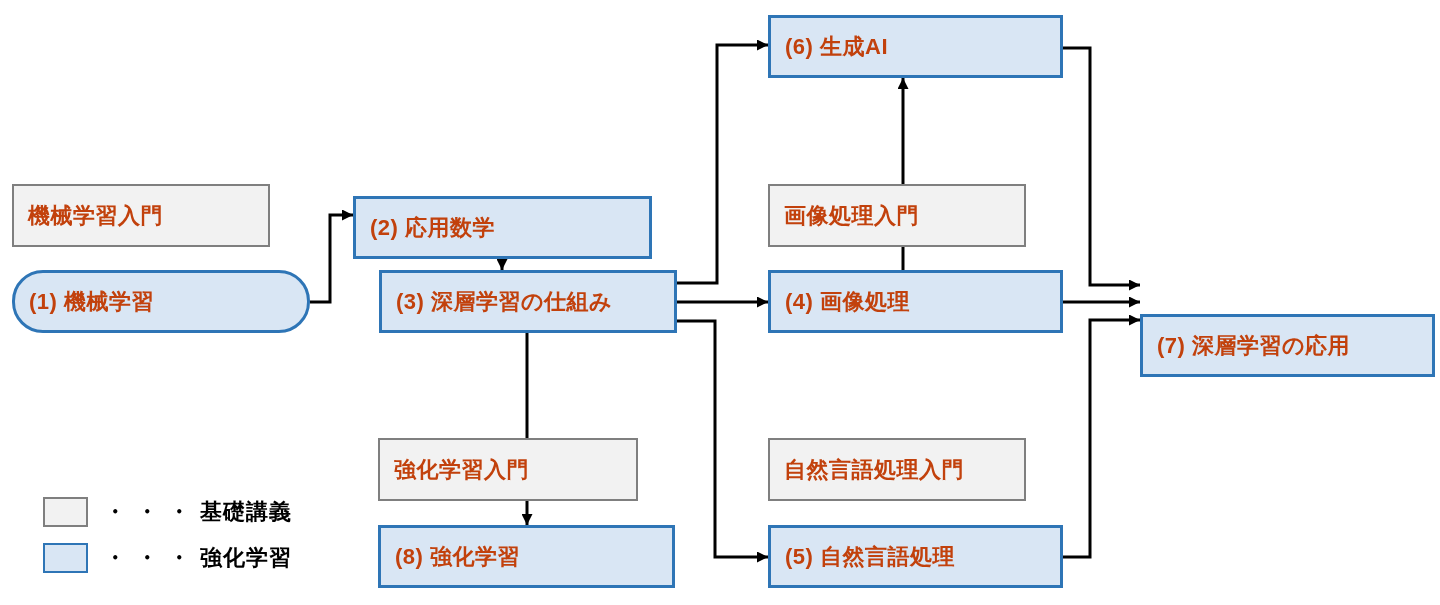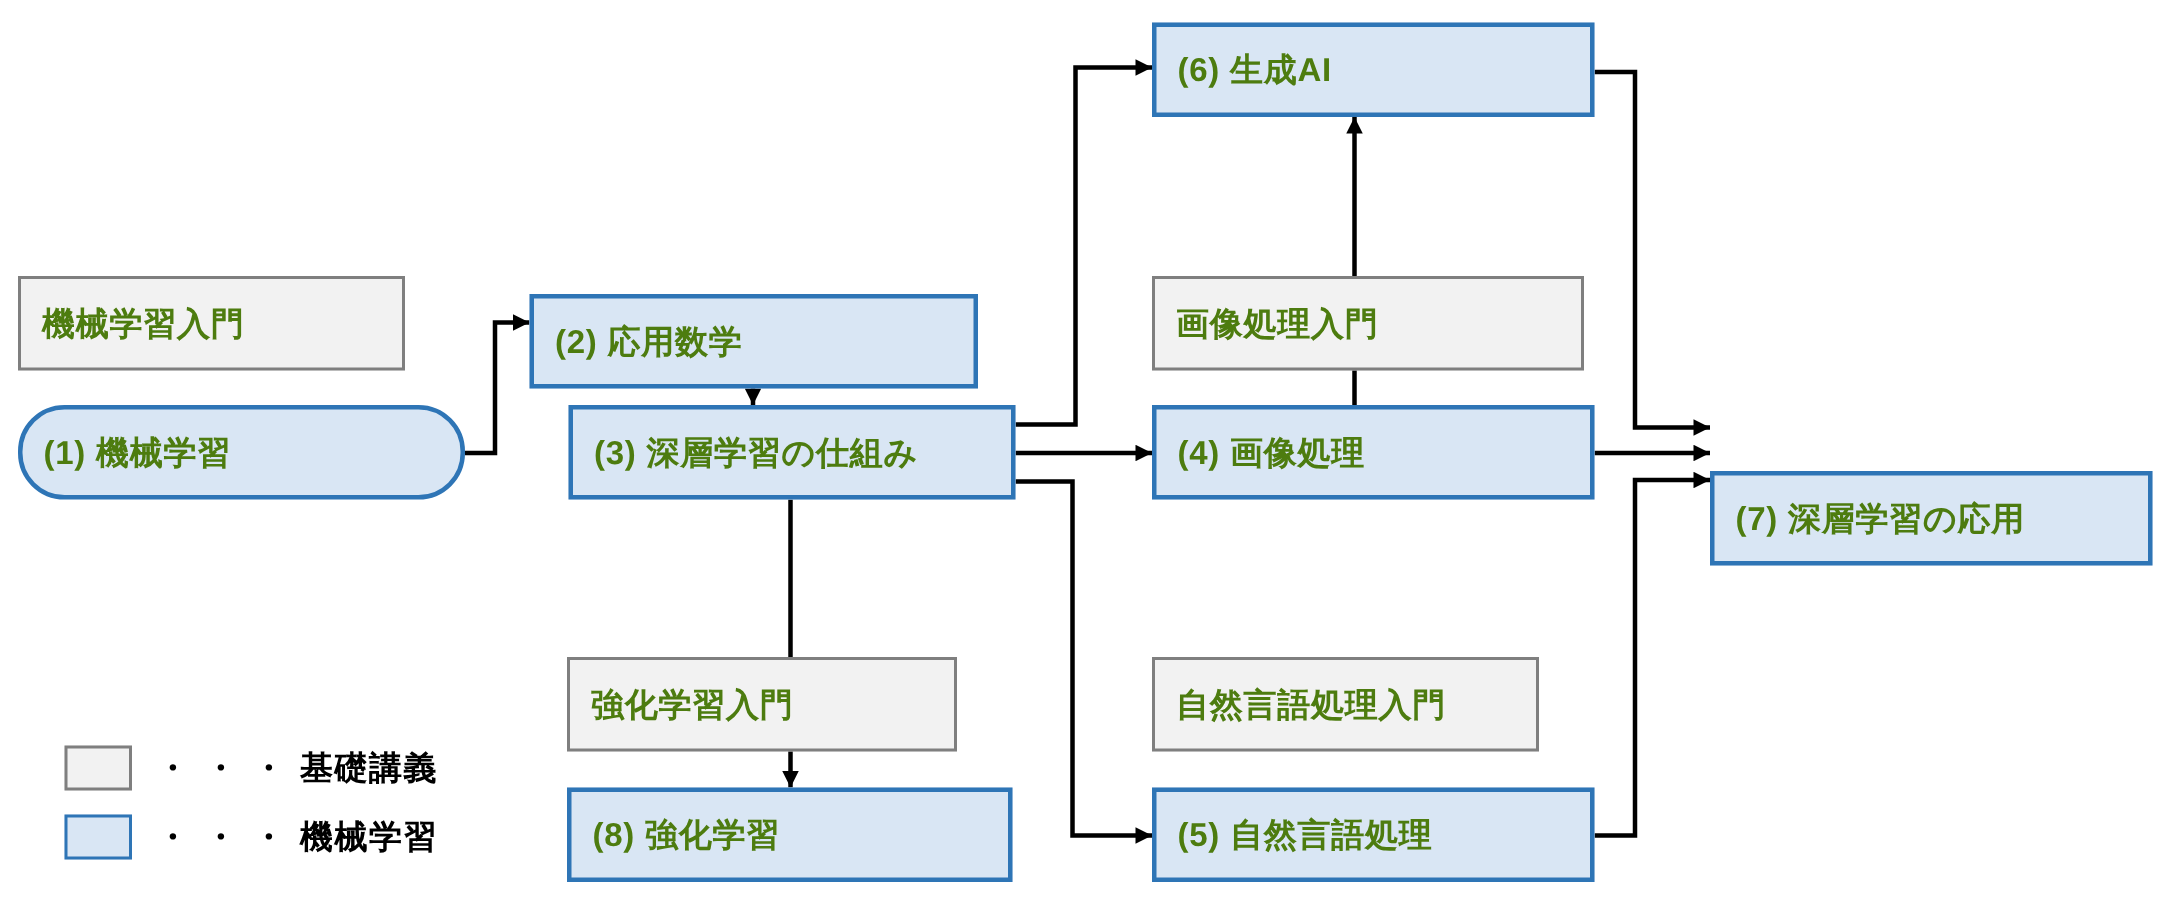--- a/index.html
+++ b/index.html
@@ -19,21 +19,21 @@
   }
   .node {
     position: absolute;
     z-index: 2;
     box-sizing: border-box;
     display: flex;
     align-items: center;
     padding-left: 14px;
     font-size: 22px;
     font-weight: bold;
-    color: #4d7c0f;
+    color: #c2410c;
     letter-spacing: 0.5px;
     white-space: nowrap;
   }
   .node.basic {
     background: #f2f2f2;
     border: 2px solid #7f7f7f;
   }
   .node.advanced {
     background: #d9e6f4;
     border: 3px solid #2e75b6;
@@ -91,34 +91,34 @@
         <polyline points="1063,557 1090,557 1090,320 1140,320" fill="none" stroke="#000000" stroke-width="3" marker-end="url(#arrowhead)"></polyline>
       </g>
   </svg>
 
   <div id="nodes">
       <div class="node basic" style="left: 12px; top: 184px; width: 258px; height: 63px;">機械学習入門</div>
       <div class="node advanced" style="left: 12px; top: 270px; width: 298px; height: 63px; border-radius: 31px;">(1) 機械学習</div>
       <div class="node advanced" style="left: 353px; top: 196px; width: 299px; height: 63px;">(2) 応用数学</div>
       <div class="node advanced" style="left: 379px; top: 270px; width: 298px; height: 63px;">(3) 深層学習の仕組み</div>
       <div class="node advanced" style="left: 768px; top: 15px; width: 295px; height: 63px;">(6) 生成AI</div>
-      <div class="node basic" style="left: 768px; top: 184px; width: 288px; height: 63px; font-family: Liberation Serif, serif;">画像処理入門</div>
+      <div class="node basic" style="left: 768px; top: 184px; width: 258px; height: 63px; font-family: Liberation Serif, serif;">画像処理入門</div>
       <div class="node advanced" style="left: 768px; top: 270px; width: 295px; height: 63px;">(4) 画像処理</div>
       <div class="node basic" style="left: 768px; top: 438px; width: 258px; height: 63px;">自然言語処理入門</div>
       <div class="node advanced" style="left: 768px; top: 525px; width: 295px; height: 63px;">(5) 自然言語処理</div>
       <div class="node advanced" style="left: 1140px; top: 270px; width: 295px; height: 63px; margin-top: 44px;">(7) 深層学習の応用</div>
       <div class="node basic" style="left: 378px; top: 438px; width: 260px; height: 63px;">強化学習入門</div>
       <div class="node advanced" style="left: 378px; top: 525px; width: 297px; height: 63px;">(8) 強化学習</div>
     </div>
 
   <div class="legend-row" style="left:43px; top:497px;">
     <span class="swatch basic"></span>
     <span class="legend-dots">・・・</span>
     <span class="legend-label">基礎講義</span>
   </div>
 
   <div class="legend-row" style="left:43px; top:543px;">
     <span class="swatch advanced"></span>
     <span class="legend-dots">・・・</span>
-    <span class="legend-label">機械学習</span>
+    <span class="legend-label">強化学習</span>
   </div>
 
 </div>
 
 </body></html>

